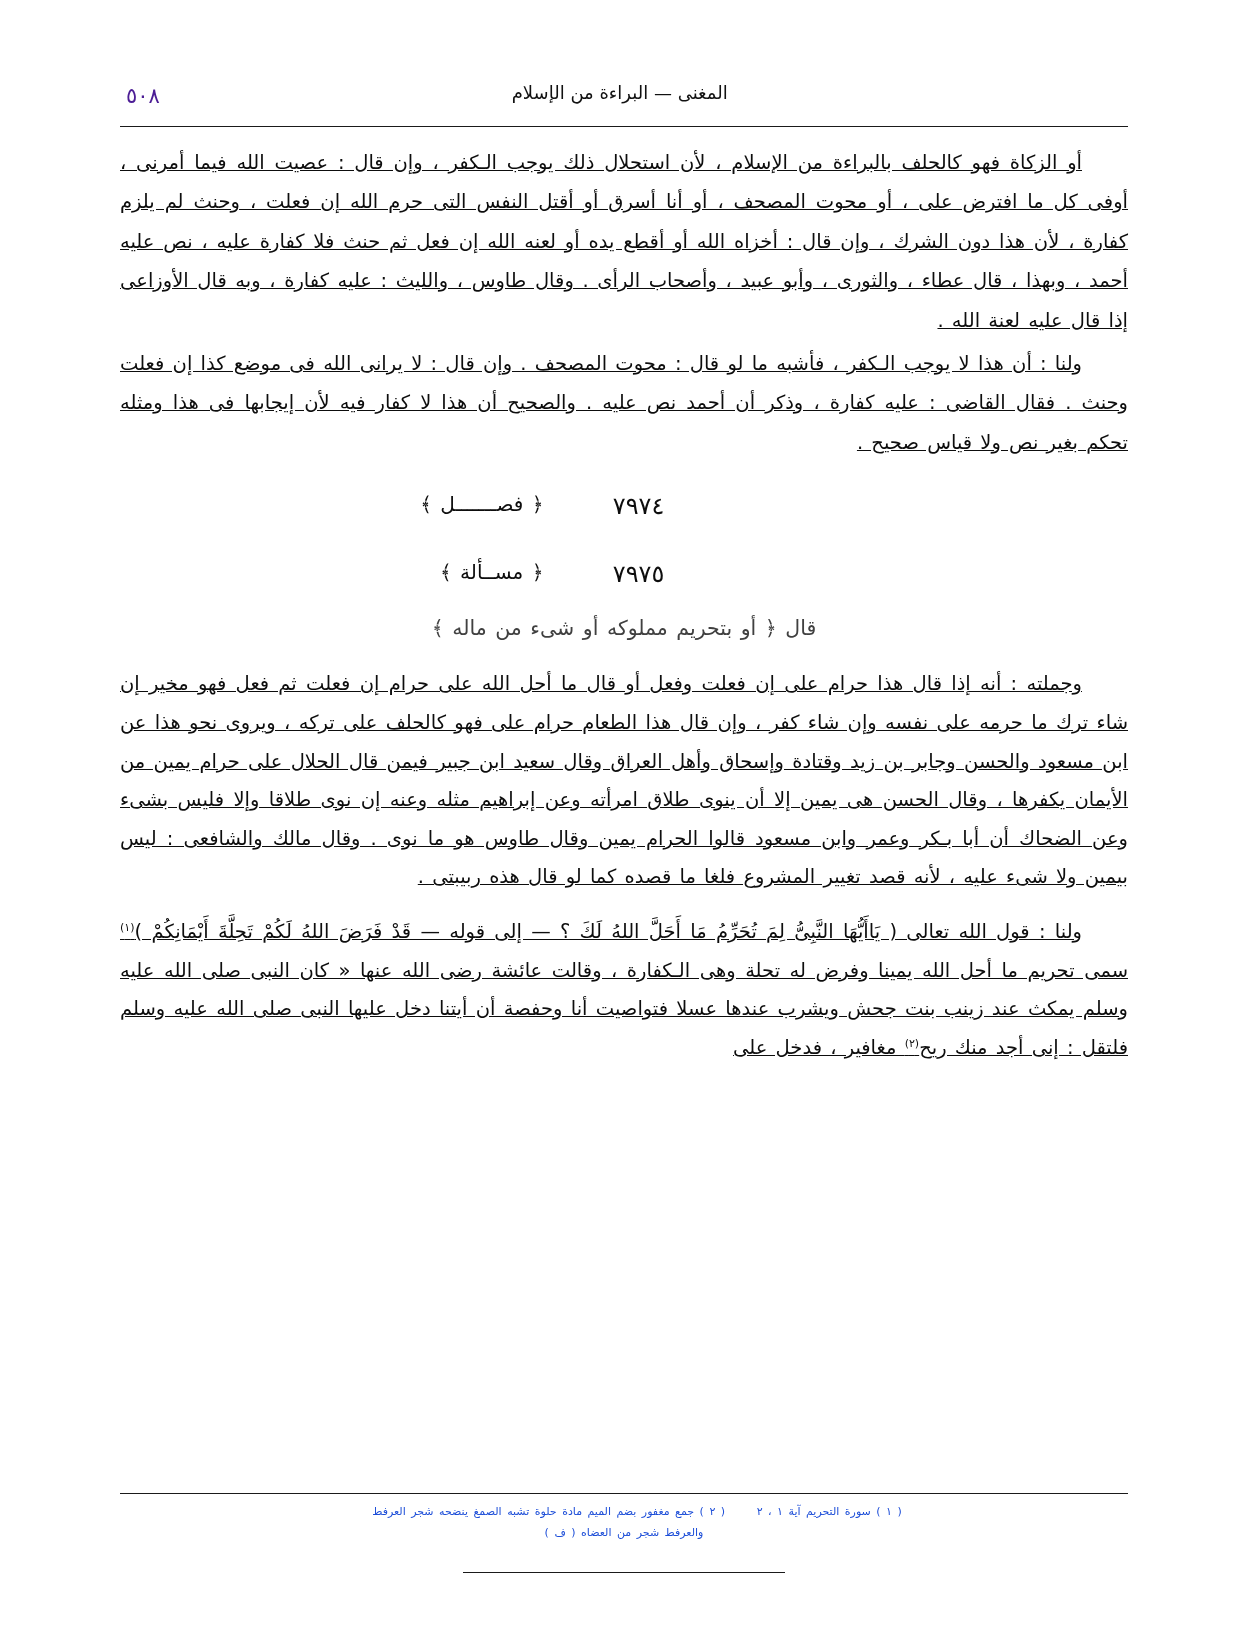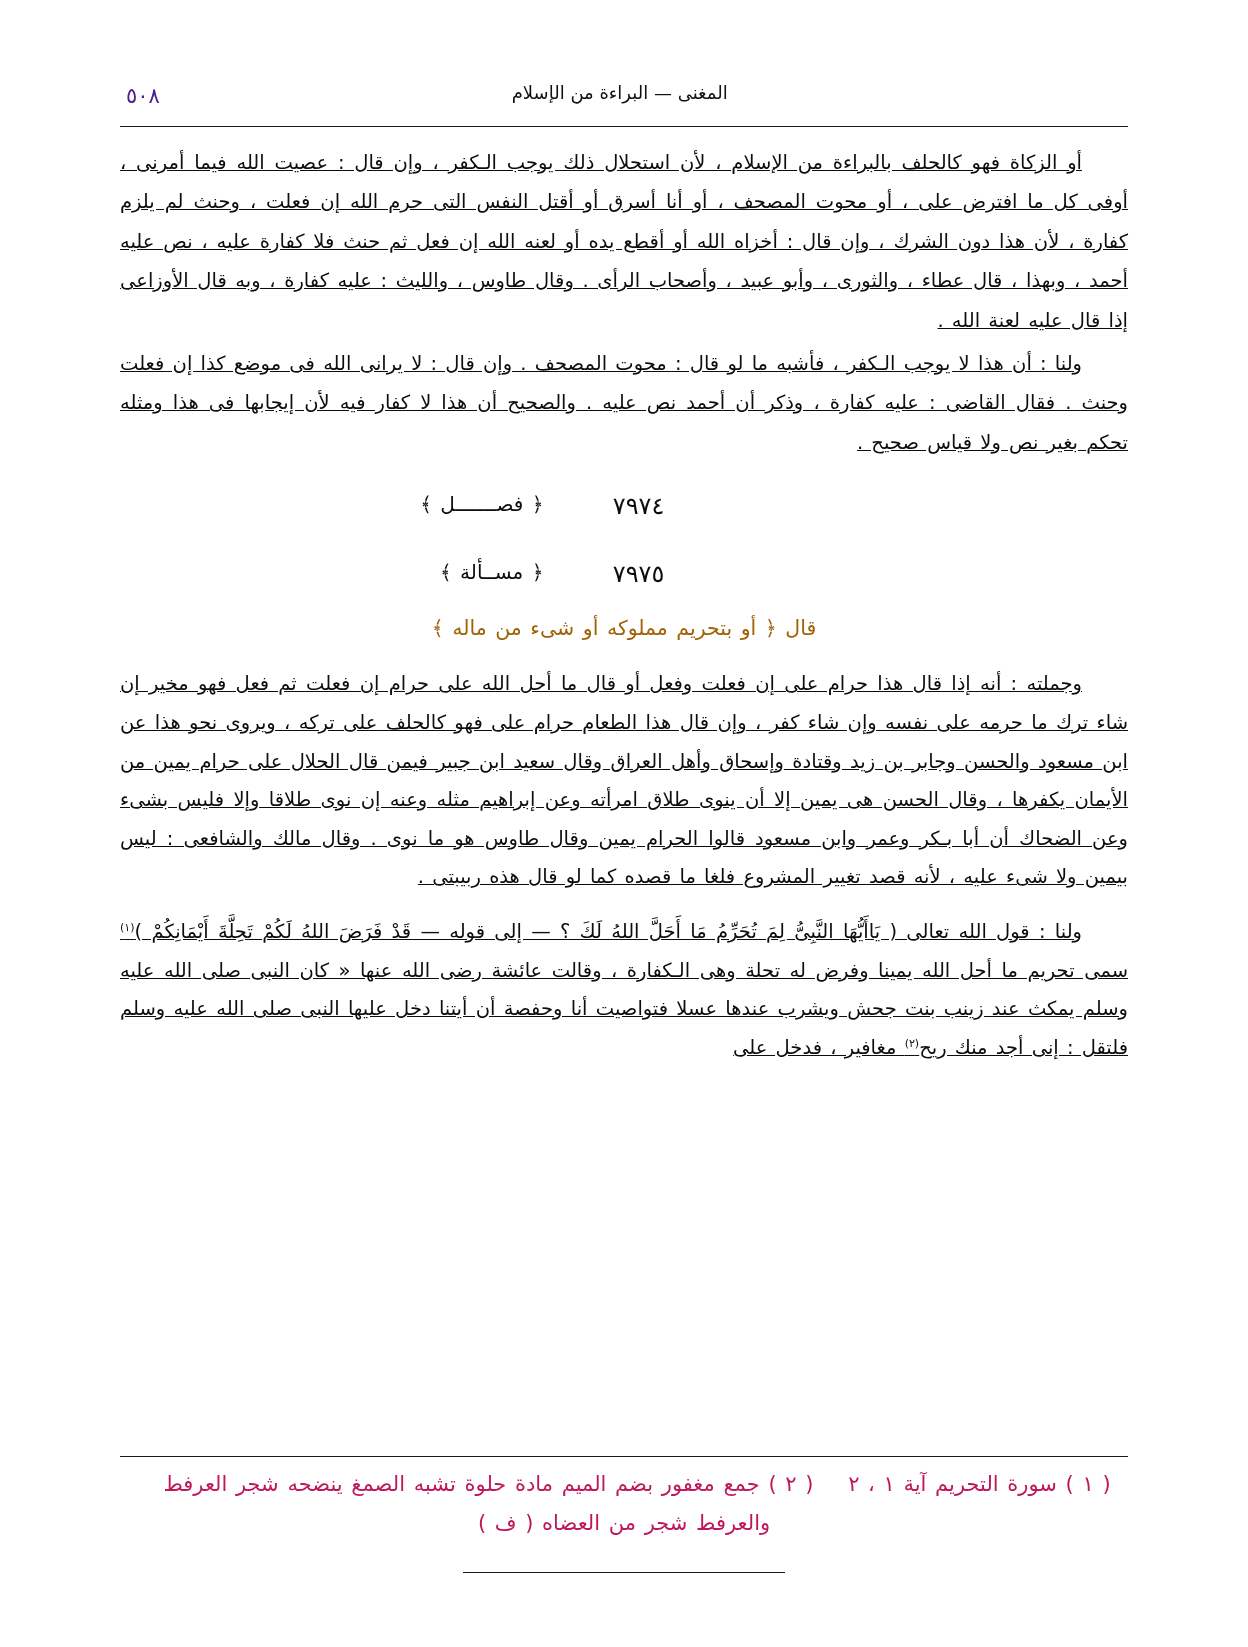--- a/index.html
+++ b/index.html
@@ -96,40 +96,40 @@
     right: 58%;
     font-size: 20px;
     color: #0d0d0d;
     white-space: nowrap;
     margin-left: 12px;
   }
   .matn {
     text-align: center;
     font-size: 20.5px;
     margin: 10px 0 12px 0;
-    color: #a16207;
+    color: #404040;
   }
   
   .footnotes {
     position: absolute;
     right: 0;
     left: 0;
     bottom: 44px;
     direction: rtl;
   }
   .foot-rule {
     border: 0;
     border-top: 1.4px solid #1a1a1a;
     width: 100%;
     margin: 0 0 8px 0;
   }
   .foot-line {
-    font-size: 21px;
+    font-size: 11px;
     line-height: 1.85;
-    color: #be185d;
+    color: #1d4ed8;
     text-align: center;
     word-spacing: 2px;
   }
   .foot-line.second {
     text-align: center;
   }
   .foot-item { margin-left: 26px; display: inline; }
   .bottom-rule {
     position: absolute;
     bottom: 6px;

